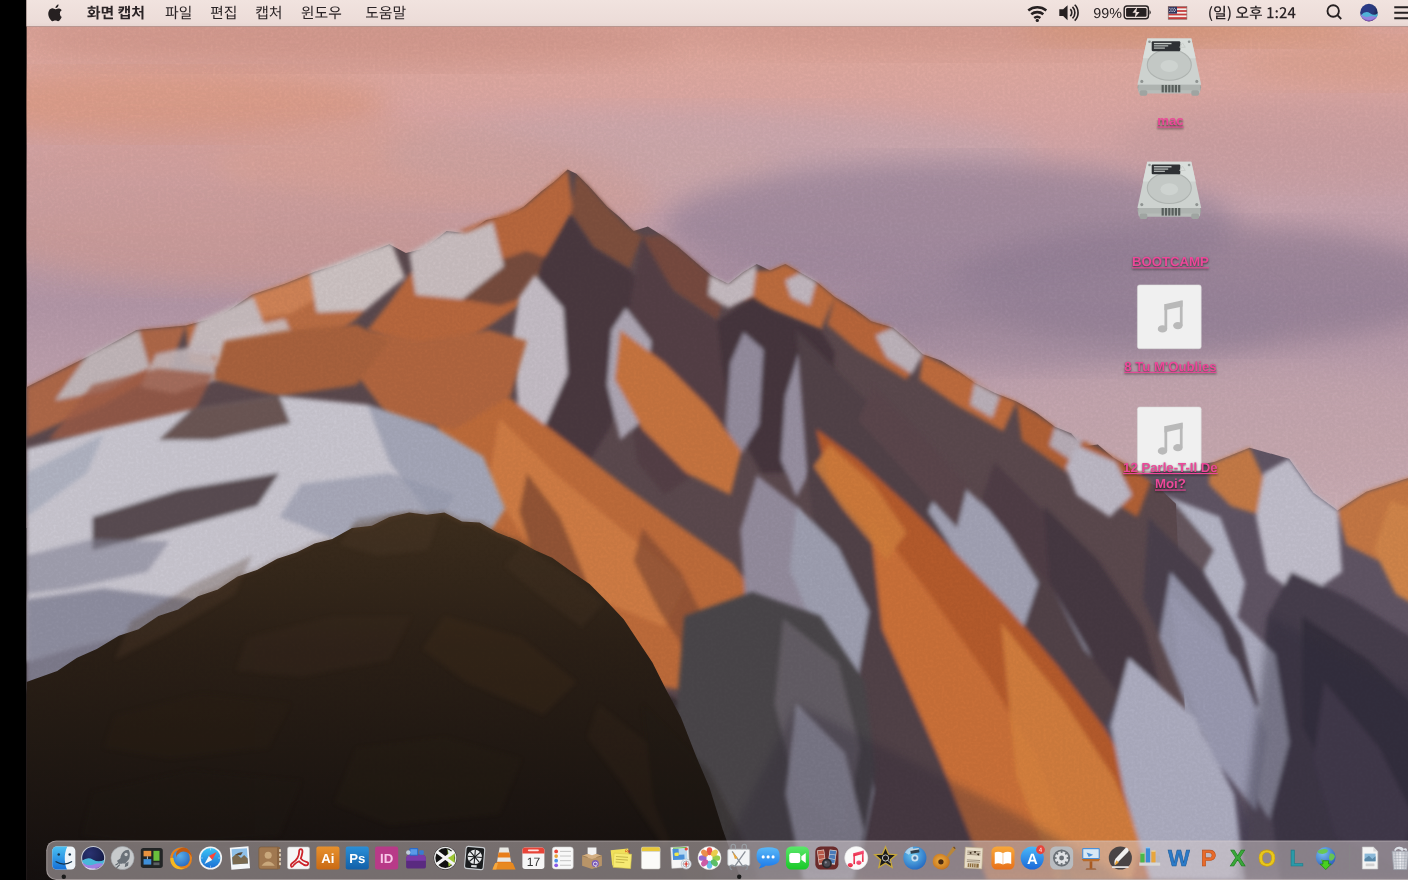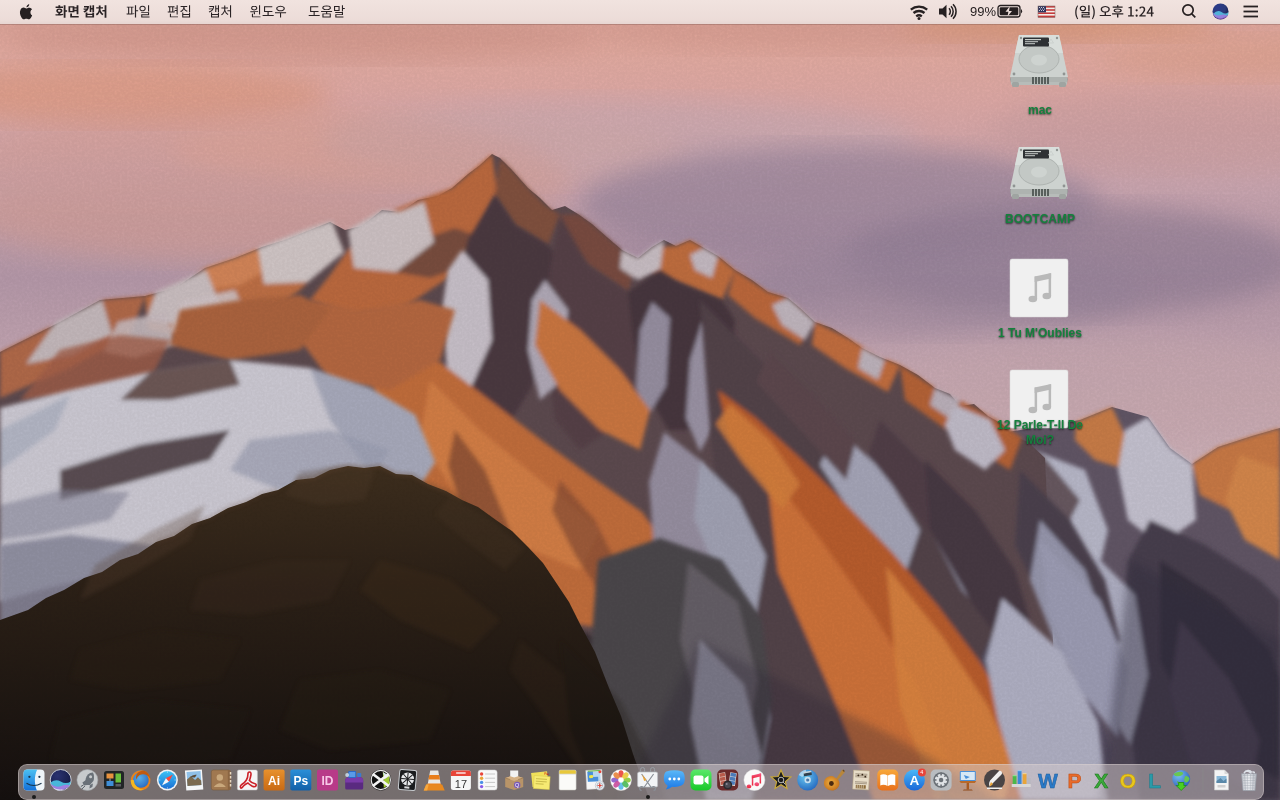--- a/index.html
+++ b/index.html
@@ -1,18 +1,18 @@
 <!DOCTYPE html>
 <html><head><meta charset="utf-8"><style>
 html,body{margin:0;padding:0;width:1280px;height:800px;overflow:hidden;background:#000;}
-#stage{position:relative;width:1105px;height:800px;font-family:"Liberation Sans",sans-serif;}
+#stage{position:relative;width:1105px;height:800px;font-family:"Liberation Sans",sans-serif;margin-left:24px;}
 #wp{position:absolute;left:0;top:0;}
 #menubar{position:absolute;left:0;top:0;width:1280px;height:24px;background:linear-gradient(180deg,#f1e3df 0%,#ecdcd8 85%,#e7d5d1 100%);box-shadow:0 0.5px 0 rgba(90,60,55,0.5);}
 #dicons{position:absolute;right:0;top:0;width:130px;height:500px;}
-.dlabel{position:absolute;width:130px;left:0;text-align:center;font-size:12px;font-weight:bold;color:#15803d;text-shadow:0 1px 2px rgba(0,0,0,0.65);line-height:15px;}
+.dlabel{position:absolute;width:130px;left:0;text-align:center;font-size:12px;font-weight:bold;color:#ec4899;text-shadow:0 1px 2px rgba(0,0,0,0.65);line-height:15px;text-decoration:underline;}
 #dock{position:absolute;left:18px;top:764px;width:1244px;height:34px;border-radius:9px;background:rgba(213,203,205,0.5);border:0.5px solid rgba(225,215,215,0.4);}
 #dockicons{position:absolute;left:0;top:0;}
 .ddot{position:absolute;width:4px;height:4px;border-radius:2px;background:#1a1a1a;top:794.5px;}
 </style></head><body>
 <div id="stage">
 <svg id="wp" width="1280" height="800" viewBox="0 0 1280 800" preserveAspectRatio="none">
 <defs>
 <linearGradient id="sky" x1="0" y1="0" x2="0" y2="1">
  <stop offset="0" stop-color="#e2a69b"></stop>
  <stop offset="0.10" stop-color="#eab0a5"></stop>
@@ -353,22 +353,22 @@
 <g fill="#b9b9b9">
             <ellipse cx="22.8" cy="40" rx="4.3" ry="3.3"></ellipse>
             <ellipse cx="36.8" cy="37" rx="4.3" ry="3.3"></ellipse>
             <rect x="24.6" y="17.5" width="2.5" height="22.5"></rect>
             <rect x="38.6" y="14.5" width="2.5" height="22.5"></rect>
             <polygon points="24.6,17.5 41.1,14 41.1,19.6 24.6,23.1"></polygon>
           </g>
 </g>
 </svg>
       <div class="dlabel" style="top:103px;">mac</div>
-<div class="dlabel" style="top:212px;">BOOTCAMP</div>
-<div class="dlabel" style="top:326px;">1 Tu M'Oublies</div>
+<div class="dlabel" style="top:231px;">BOOTCAMP</div>
+<div class="dlabel" style="top:326px;">8 Tu M'Oublies</div>
 <div class="dlabel" style="top:418px;">12 Parle-T-Il De<br>Moi?</div>
     </div>
 <div id="dock"></div>
 <svg id="dockicons" width="1280" height="800" viewBox="0 0 1280 800" style="position:absolute;left:0;top:0;pointer-events:none;">
       <g transform="translate(34.0,780.0)">
         <defs>
           <linearGradient id="gfin" x1="0" y1="0" x2="0" y2="1">
             <stop offset="0" stop-color="#4bc0f2"></stop>
             <stop offset="1" stop-color="#1470d8"></stop>
           </linearGradient>

